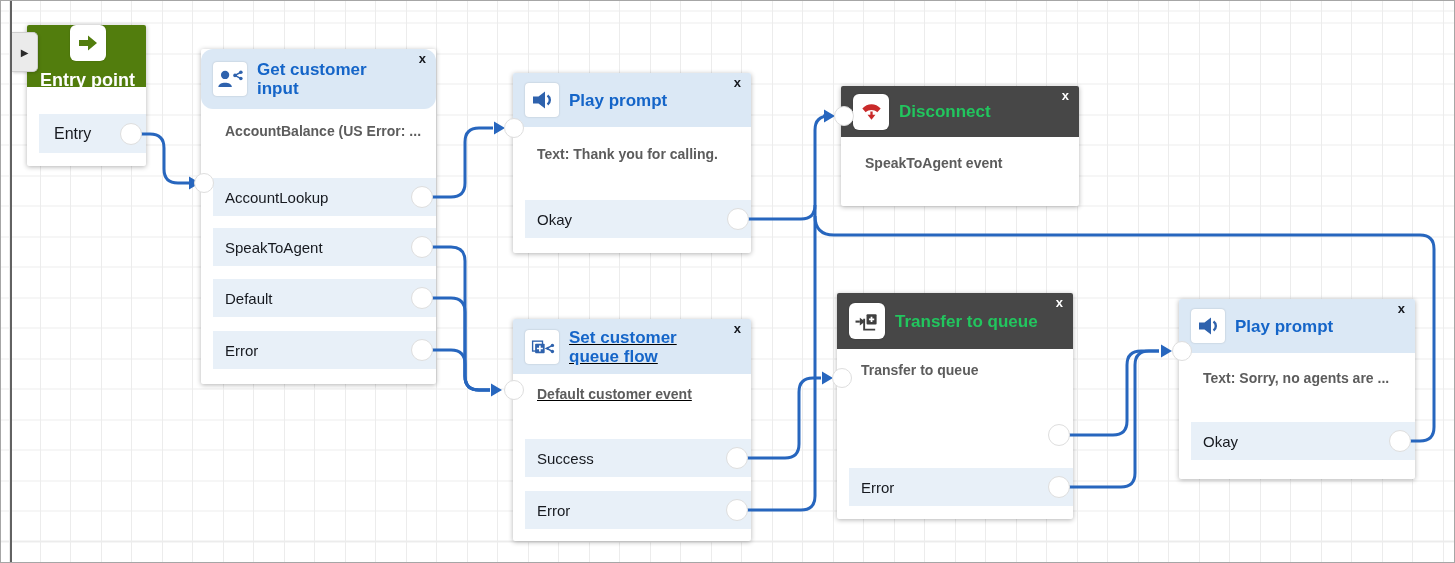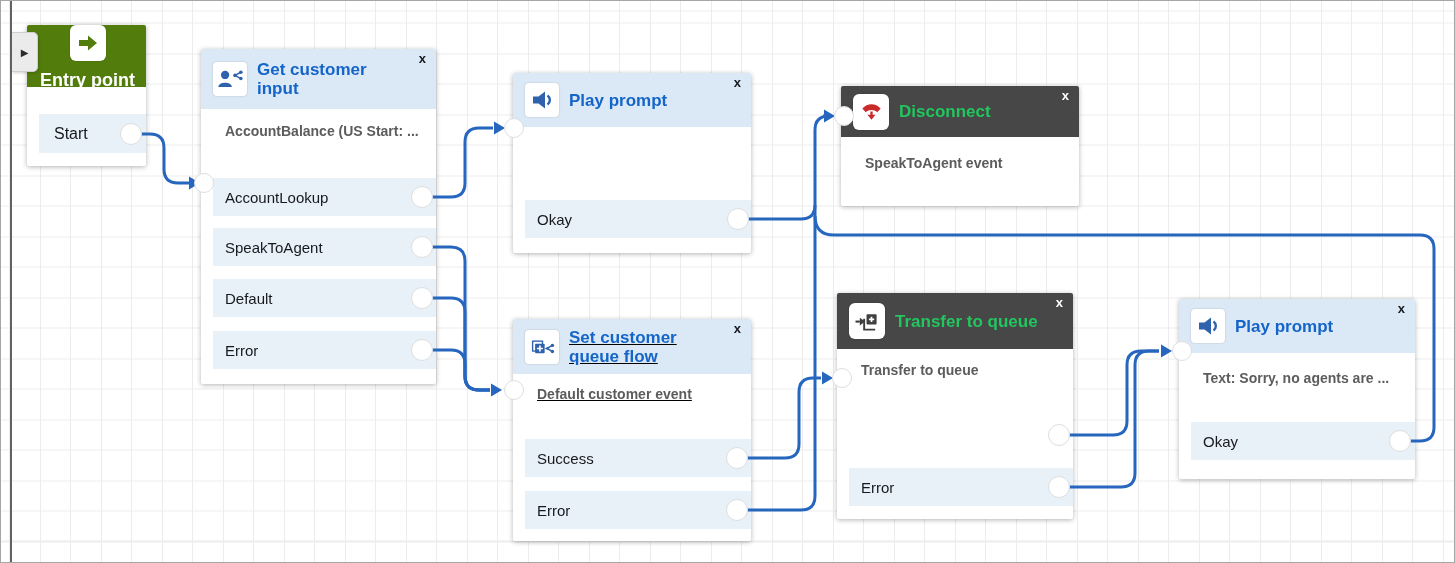--- a/index.html
+++ b/index.html
@@ -49,40 +49,40 @@
   <div class="block" style="left:26px;top:24px;width:119px;height:141px;">
     <div class="hdr green" style="height:62px;padding-right:8px;">
       <span class="iconbox">
         <svg width="24" height="24" viewBox="0 0 24 24">
             <path d="M3 9h9V4.5L21 12l-9 7.5V15H3z" fill="#527d0d"></path>
           </svg>
       </span>
       <span class="ttl">Entry point</span>
     </div>
     <div class="orow big" style="top:89px;">
-      <span>Start</span>
+      <span>Entry</span>
     </div>
   </div>
 
   <div class="block" style="left:200px;top:48px;width:235px;height:335px;">
-    <div class="hdr light" style="height:60px;">
+    <div class="hdr light" style="height:60px;border-radius:12px;">
       <span class="iconbox">
         <svg width="27" height="22" viewBox="0 0 30 24">
           <circle cx="9" cy="7.5" r="4.6" fill="#2e62ad"></circle>
           <path d="M1.5 21 C1.5 14.5 16.5 14.5 16.5 21 Z" fill="#2e62ad"></path>
           <path d="M20 8 L26.5 4.5 M20 8 L26.5 11.5" stroke="#2e62ad" stroke-width="1.6" fill="none"></path>
           <circle cx="20" cy="8" r="2" fill="#2e62ad"></circle>
             <circle cx="26.5" cy="4.5" r="2" fill="#2e62ad"></circle>
             <circle cx="26.5" cy="11.5" r="2" fill="#2e62ad"></circle>
         </svg>
       </span>
       <span class="ttl">Get customer input</span>
       <span class="close">x</span>
     </div>
-    <div class="ptext" style="margin-top:13px;">AccountBalance (US Start: ...</div>
+    <div class="ptext" style="margin-top:13px;">AccountBalance (US Error: ...</div>
     <div class="orow" style="top:129px;">
         <span>AccountLookup</span>
       </div>
     <div class="orow" style="top:230px;">
         <span>Default</span>
       </div>
     <div class="orow" style="top:179px;">
         <span>SpeakToAgent</span>
       </div>
     <div class="orow" style="top:282px;">
@@ -94,20 +94,21 @@
     <div class="hdr light" style="height:54px;">
       <span class="iconbox">
         <svg width="24" height="24" viewBox="0 0 24 24">
           <polygon points="3,8.5 8.5,8.5 15,3.5 15,20.5 8.5,15.5 3,15.5" fill="#2e62ad"></polygon>
           <path d="M17.5 7.5 A5.5 5.5 0 0 1 17.5 16.5" stroke="#2e62ad" stroke-width="2.4" fill="none"></path>
         </svg>
       </span>
       <span class="ttl">Play prompt</span>
       <span class="close">x</span>
     </div>
+    <div class="ptext" style="margin-top:18px;">Text: Thank you for calling.</div>
     <div class="orow" style="top:127px;">
         <span>Okay</span>
       </div>
   </div>
 
   <div class="block" style="left:840px;top:85px;width:238px;height:120px;">
     <div class="hdr dark" style="height:51px;">
       <span class="iconbox">
         <svg width="25" height="25" viewBox="0 0 24 24">
           <path d="M3.2 9.2 C8 3.6 16 3.6 20.8 9.2 L17.6 12.8 C14.4 9.9 9.6 9.9 6.4 12.8 Z" fill="#c92a2a"></path>

